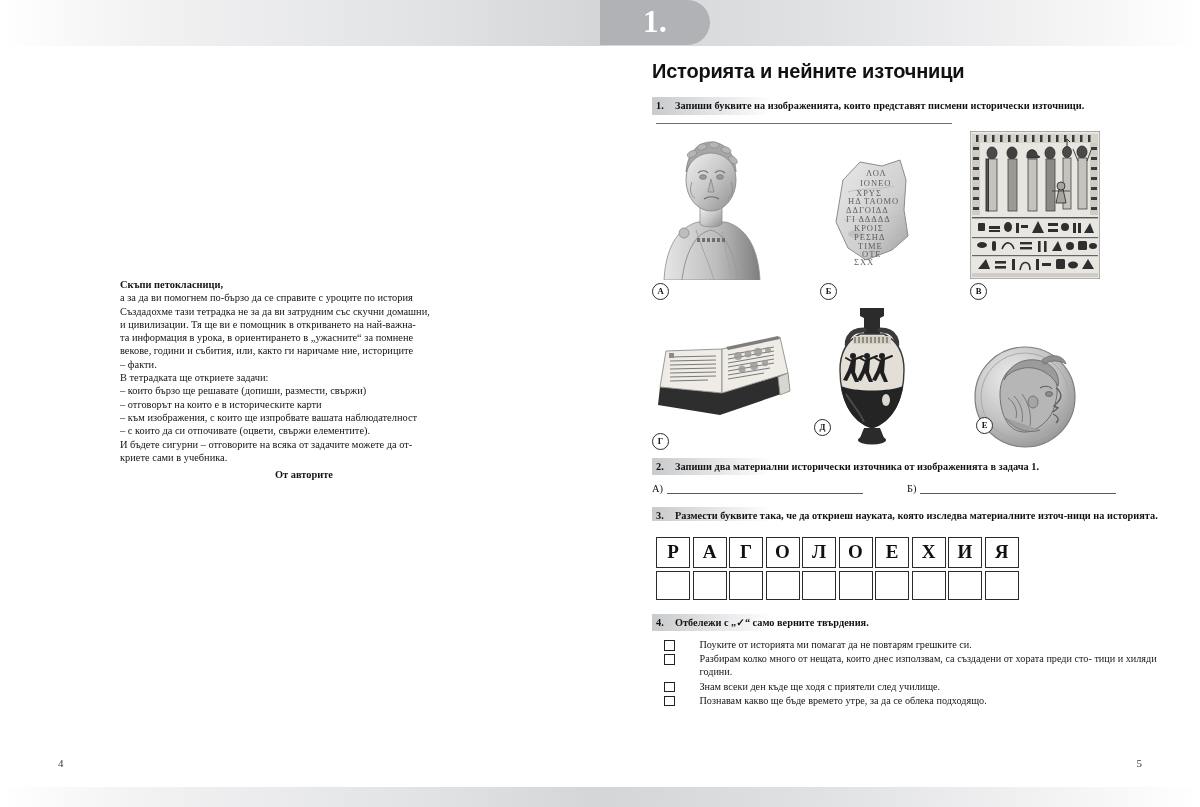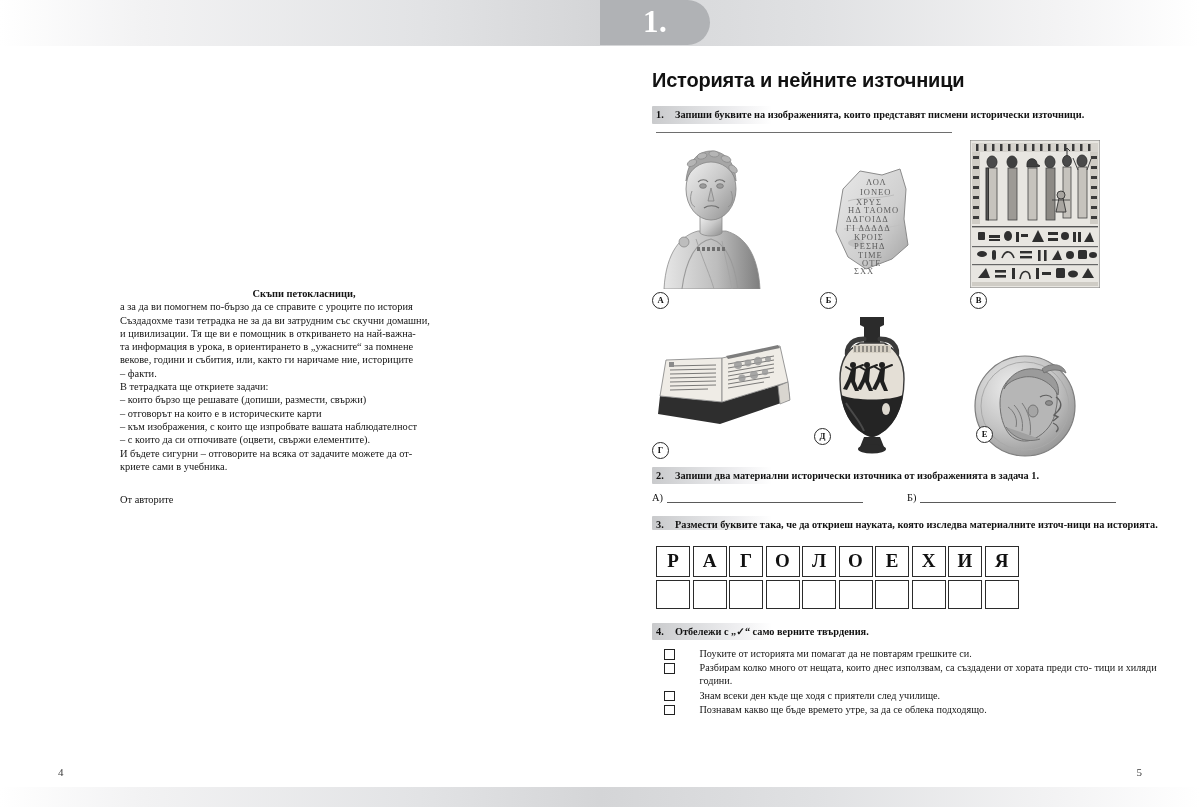--- a/index.html
+++ b/index.html
@@ -23,38 +23,38 @@
     border-radius:0 26px 26px 0;
     display:flex;align-items:center;justify-content:center;
   }
   .chapter-tab span{
     color:#ffffff;font-size:31px;font-weight:700;line-height:1;
     font-family:"Liberation Serif","DejaVu Serif",serif;
     letter-spacing:.5px;padding-bottom:3px;
   }
 
   
-  .page{position:absolute;top:55px;height:741px;}
+  .page{position:absolute;top:46px;height:741px;}
   .page-left{left:0;width:600px;}
   .page-right{left:600px;width:600px;}
 
   .folio{position:absolute;bottom:18px;font-size:11px;color:#3a3a3a;
          font-family:"Liberation Serif","DejaVu Serif",serif;}
   .folio-left{left:58px;}
   .folio-right{right:58px;}
 
   
   .intro{
     position:absolute;left:120px;top:232px;width:368px;
     font-size:10.4px;line-height:13.3px;text-align:justify;color:#141414;
   }
-  .intro .lead{font-weight:700;display:block;text-align:center;}
+  .intro .lead{font-weight:700;display:block;text-align:left;}
   .intro p{margin:0;}
   .intro .ln{display:block;white-space:nowrap;}
-  .signature{display:block;text-align:left;font-weight:400;margin-top:20px;}
+  .signature{display:block;text-align:center;font-weight:700;margin-top:4px;}
 
   
   .rp{position:absolute;left:52px;top:14px;width:508px;}
 
   .title{
     font-family:"Liberation Sans","DejaVu Sans",sans-serif;
     font-weight:700;font-size:20px;letter-spacing:-.2px;
     color:#111;margin:0 0 14px 0;
   }
 

